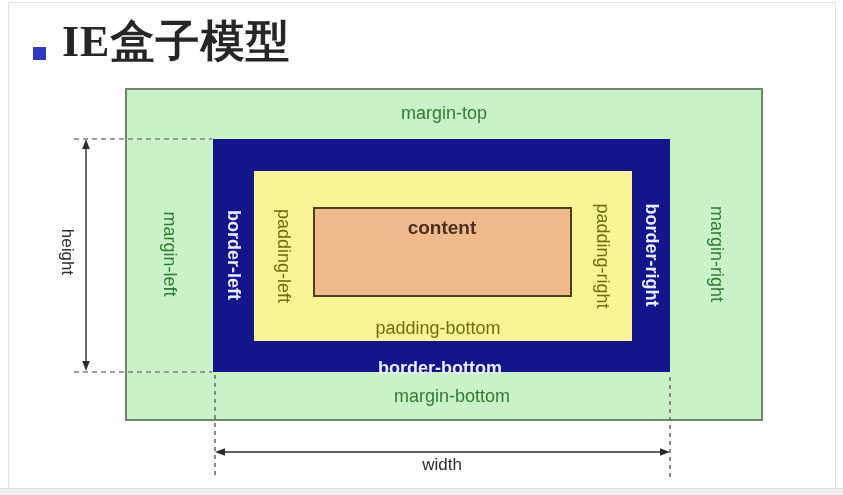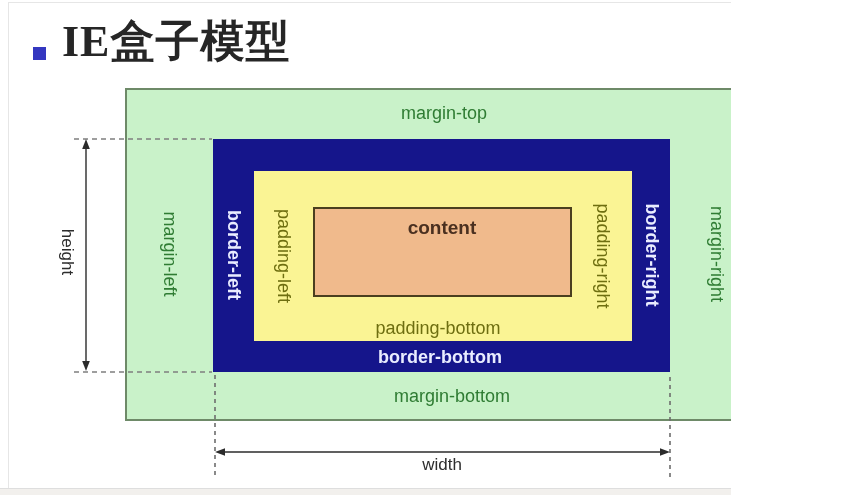--- a/index.html
+++ b/index.html
@@ -1,17 +1,17 @@
 <!DOCTYPE html>
 <html style="--margin_bg: #c9f2c9; --margin_border: #6e8a68; --margin_text: #2f7c33; --border_bg: #15158b; --border_text: #e9ecff; --padding_bg: #faf494; --padding_text: #6e6e10; --content_bg: #f0ba8c; --content_border: #4a3f1f; --content_text: #4a3020; --measure_text: #2d2d2d; --bullet_color: #3437c0; --title_color: #262626;"><head>
 <meta charset="utf-8">
 <style>
   html,body { margin:0; padding:0; background:#ffffff; }
   .page {
-    position:relative; width:731px; height:495px; background:#ffffff;
+    position:relative; width:843px; height:495px; background:#ffffff;
     font-family:"Liberation Sans", sans-serif; overflow:hidden;
   }
   .frame {
     position:absolute; left:8px; top:2px; width:826px; height:485px;
     border:1px solid #e6e6e6; border-bottom:none; pointer-events:none;
   }
   .bottom-strip {
     position:absolute; left:0; top:488px; width:843px; height:7px;
     background:#f2f0ed; border-top:1px solid #dedede;
   }
@@ -55,21 +55,21 @@
   <h1 class="page-title">IE盒子模型</h1>
 
   <div class="box margin-box"></div>
   <div class="box border-box"></div>
   <div class="box padding-box"></div>
   <div class="box content-box"></div>
 
   <div class="hlbl t-margin" style="left:444px; top:113px;">margin-top</div>
   <div class="hlbl t-content" style="left:442px; top:228px;font-weight:bold;">content</div>
   <div class="hlbl t-padding" style="left:438px; top:320px;margin-top:8px;">padding-bottom</div>
-  <div class="hlbl t-border" style="left:440px; top:357px;text-align:center;">border-bottom</div>
+  <div class="hlbl t-border" style="left:440px; top:368px;text-align:center;">border-bottom</div>
   <div class="hlbl t-margin" style="left:452px; top:396px;">margin-bottom</div>
 
   <div class="vlbl t-margin" style="left:169px; top:254px;">margin-left</div>
   <div class="vlbl t-border" style="left:233px; top:255px;">border-left</div>
   <div class="vlbl t-padding" style="left:283px; top:256px;">padding-left</div>
   <div class="vlbl t-padding" style="left:602px; top:256px;">padding-right</div>
   <div class="vlbl t-border" style="left:651px; top:255px;">border-right</div>
   <div class="vlbl t-margin" style="left:716px; top:254px;">margin-right</div>
 
   <div class="vlbl t-measure" style="left:67px;  top:252px;">height</div>

